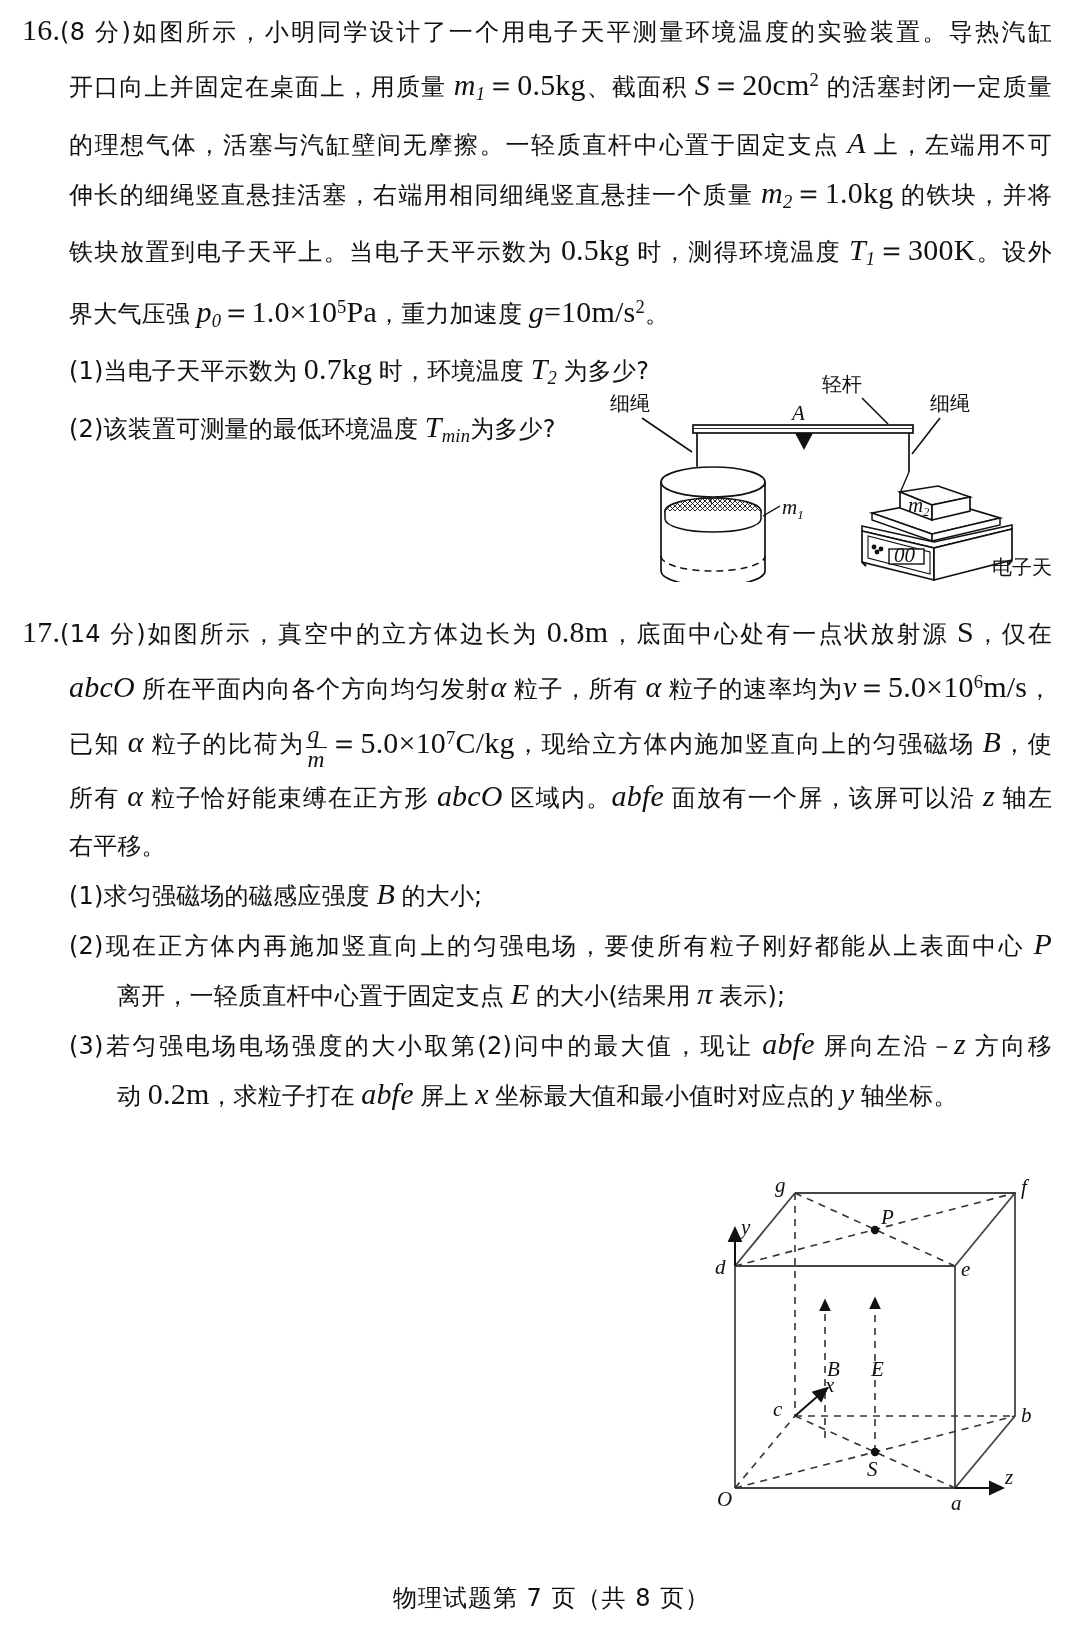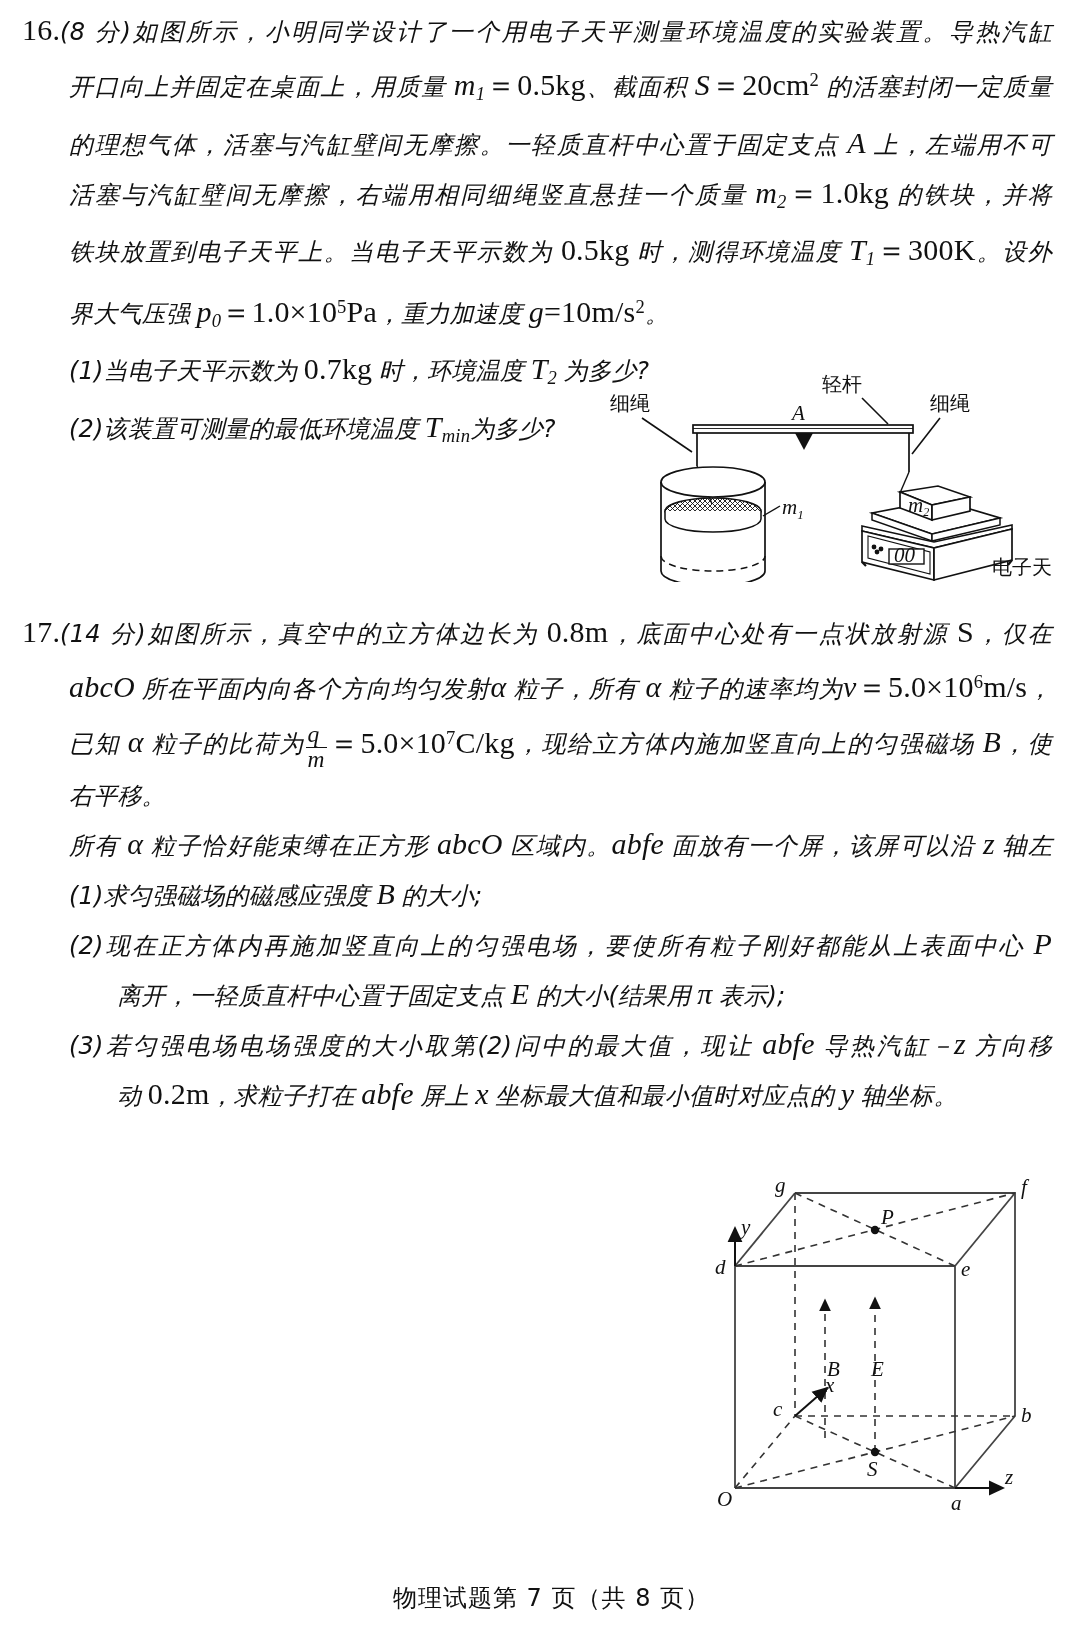--- a/index.html
+++ b/index.html
@@ -36,21 +36,21 @@
   }
   .qline.just {
     white-space: normal;
     text-align: justify;
     text-align-last: justify;
   }
   .indent1 { padding-left: 47px; }
   .indent2 { padding-left: 47px; }
   .indent3 { padding-left: 95px; }
 
-  .cn { font-family: "DejaVu Sans", "Liberation Sans", sans-serif; font-size: 24px; font-style: italic; }
+  .cn { font-family: "DejaVu Sans", "Liberation Sans", sans-serif; font-size: 24px; }
   .num { font-family: "Liberation Serif", serif; font-size: 30px; }
   .it  { font-style: italic; font-family: "Liberation Serif", serif; }
   sub  { font-size: 0.62em; vertical-align: -0.28em; }
   sup  { font-size: 0.62em; vertical-align: 0.50em; }
 
   .frac {
     display: inline-block;
     vertical-align: -0.62em;
     text-align: center;
     font-style: italic;
@@ -127,21 +127,21 @@
       <span class="cn">的活塞封闭一定质量</span>
     </div>
 
     <div class="qline just indent1">
       <span class="cn">的理想气体，活塞与汽缸壁间无摩擦。一轻质直杆中心置于固定支点</span>
       <span class="it num">A</span>
       <span class="cn">上，左端用不可</span>
     </div>
 
     <div class="qline just indent1">
-      <span class="cn">活塞与汽缸壁间无摩擦，右端用相同细绳竖直悬挂一个质量</span>
+      <span class="cn">伸长的细绳竖直悬挂活塞，右端用相同细绳竖直悬挂一个质量</span>
       <span class="it num">m<sub>2</sub></span><span class="num">＝1.0kg</span>
       <span class="cn">的铁块，并将</span>
     </div>
 
     <div class="qline just indent1">
       <span class="cn">铁块放置到电子天平上。当电子天平示数为</span>
       <span class="num">0.5kg</span>
       <span class="cn">时，测得环境温度</span>
       <span class="it num">T<sub>1</sub></span><span class="num">＝300K</span><span class="cn">。设外</span>
     </div>
@@ -257,47 +257,47 @@
       <span class="cn">所在平面内向各个方向均匀发射</span><span class="it num">α</span>
       <span class="cn">粒子，所有</span> <span class="it num">α</span>
       <span class="cn">粒子的速率均为</span><span class="it num">v</span><span class="num">＝5.0×10<sup>6</sup>m/s</span><span class="cn">，</span>
     </div>
 
     <div class="qline just indent1">
       <span class="cn">已知</span> <span class="it num">α</span> <span class="cn">粒子的比荷为</span><span class="frac"><span class="nu">q</span><span class="de">m</span></span><span class="num">＝5.0×10<sup>7</sup>C/kg</span><span class="cn">，现给立方体内施加竖直向上的匀强磁场</span>
       <span class="it num">B</span><span class="cn">，使</span>
     </div>
 
-    <div class="qline indent1">
-      <span class="cn">右平移。</span>
-    </div>
-
     <div class="qline just indent1">
       <span class="cn">所有</span> <span class="it num">α</span> <span class="cn">粒子恰好能束缚在正方形</span>
       <span class="it num">abcO</span> <span class="cn">区域内。</span><span class="it num">abfe</span>
       <span class="cn">面放有一个屏，该屏可以沿</span> <span class="it num">z</span> <span class="cn">轴左</span>
     </div>
 
+    <div class="qline indent1">
+      <span class="cn">右平移。</span>
+    </div>
+
     <div class="qline indent2">
       <span class="cn">(1)求匀强磁场的磁感应强度</span> <span class="it num">B</span> <span class="cn">的大小;</span>
     </div>
 
     <div class="qline just indent2">
       <span class="cn">(2)现在正方体内再施加竖直向上的匀强电场，要使所有粒子刚好都能从上表面中心</span>
       <span class="it num">P</span>
     </div>
 
     <div class="qline indent3">
       <span class="cn">离开，一轻质直杆中心置于固定支点</span> <span class="it num">E</span>
       <span class="cn">的大小(结果用</span> <span class="it num">π</span> <span class="cn">表示);</span>
     </div>
 
     <div class="qline just indent2">
       <span class="cn">(3)若匀强电场电场强度的大小取第(2)问中的最大值，现让</span>
-      <span class="it num">abfe</span> <span class="cn">导热汽缸－</span><span class="it num">z</span> <span class="cn">方向移</span>
+      <span class="it num">abfe</span> <span class="cn">屏向左沿－</span><span class="it num">z</span> <span class="cn">方向移</span>
     </div>
 
     <div class="qline indent3">
       <span class="cn">动</span> <span class="num">0.2m</span><span class="cn">，求粒子打在</span>
       <span class="it num">abfe</span> <span class="cn">屏上</span> <span class="it num">x</span>
       <span class="cn">坐标最大值和最小值时对应点的</span> <span class="it num">y</span> <span class="cn">轴坐标。</span>
     </div>
   </div>
 
   <div id="fig-cube">

